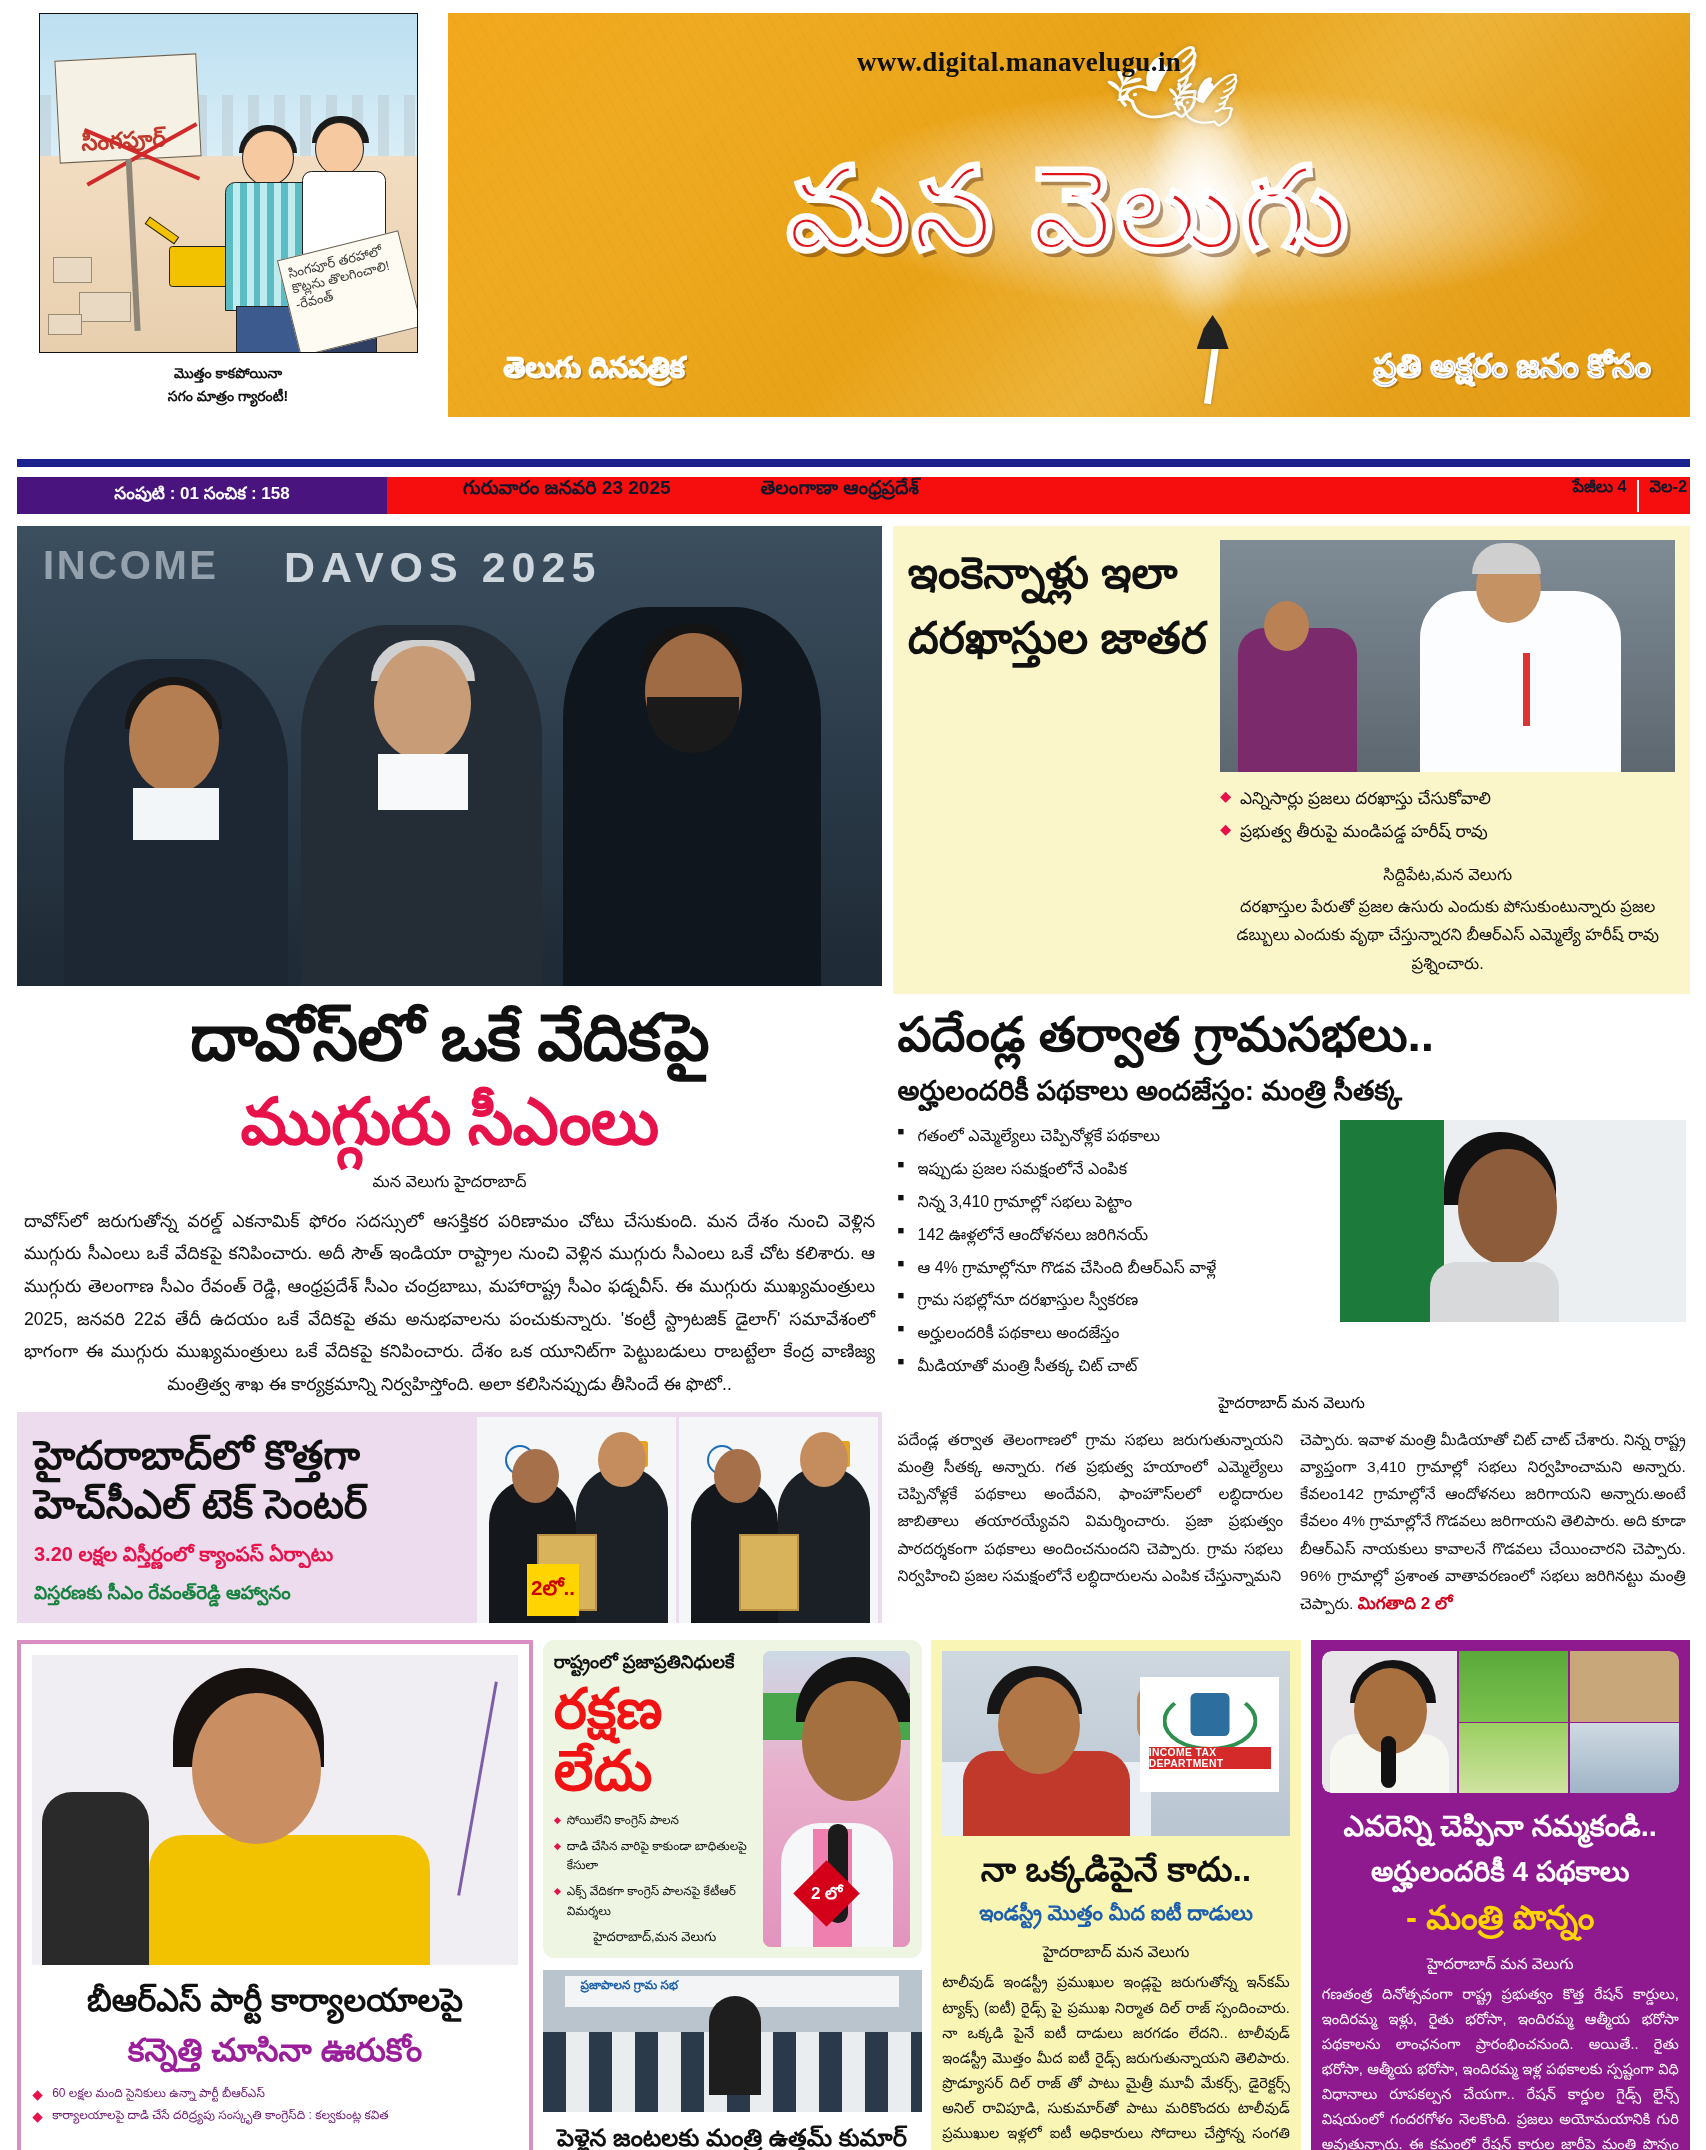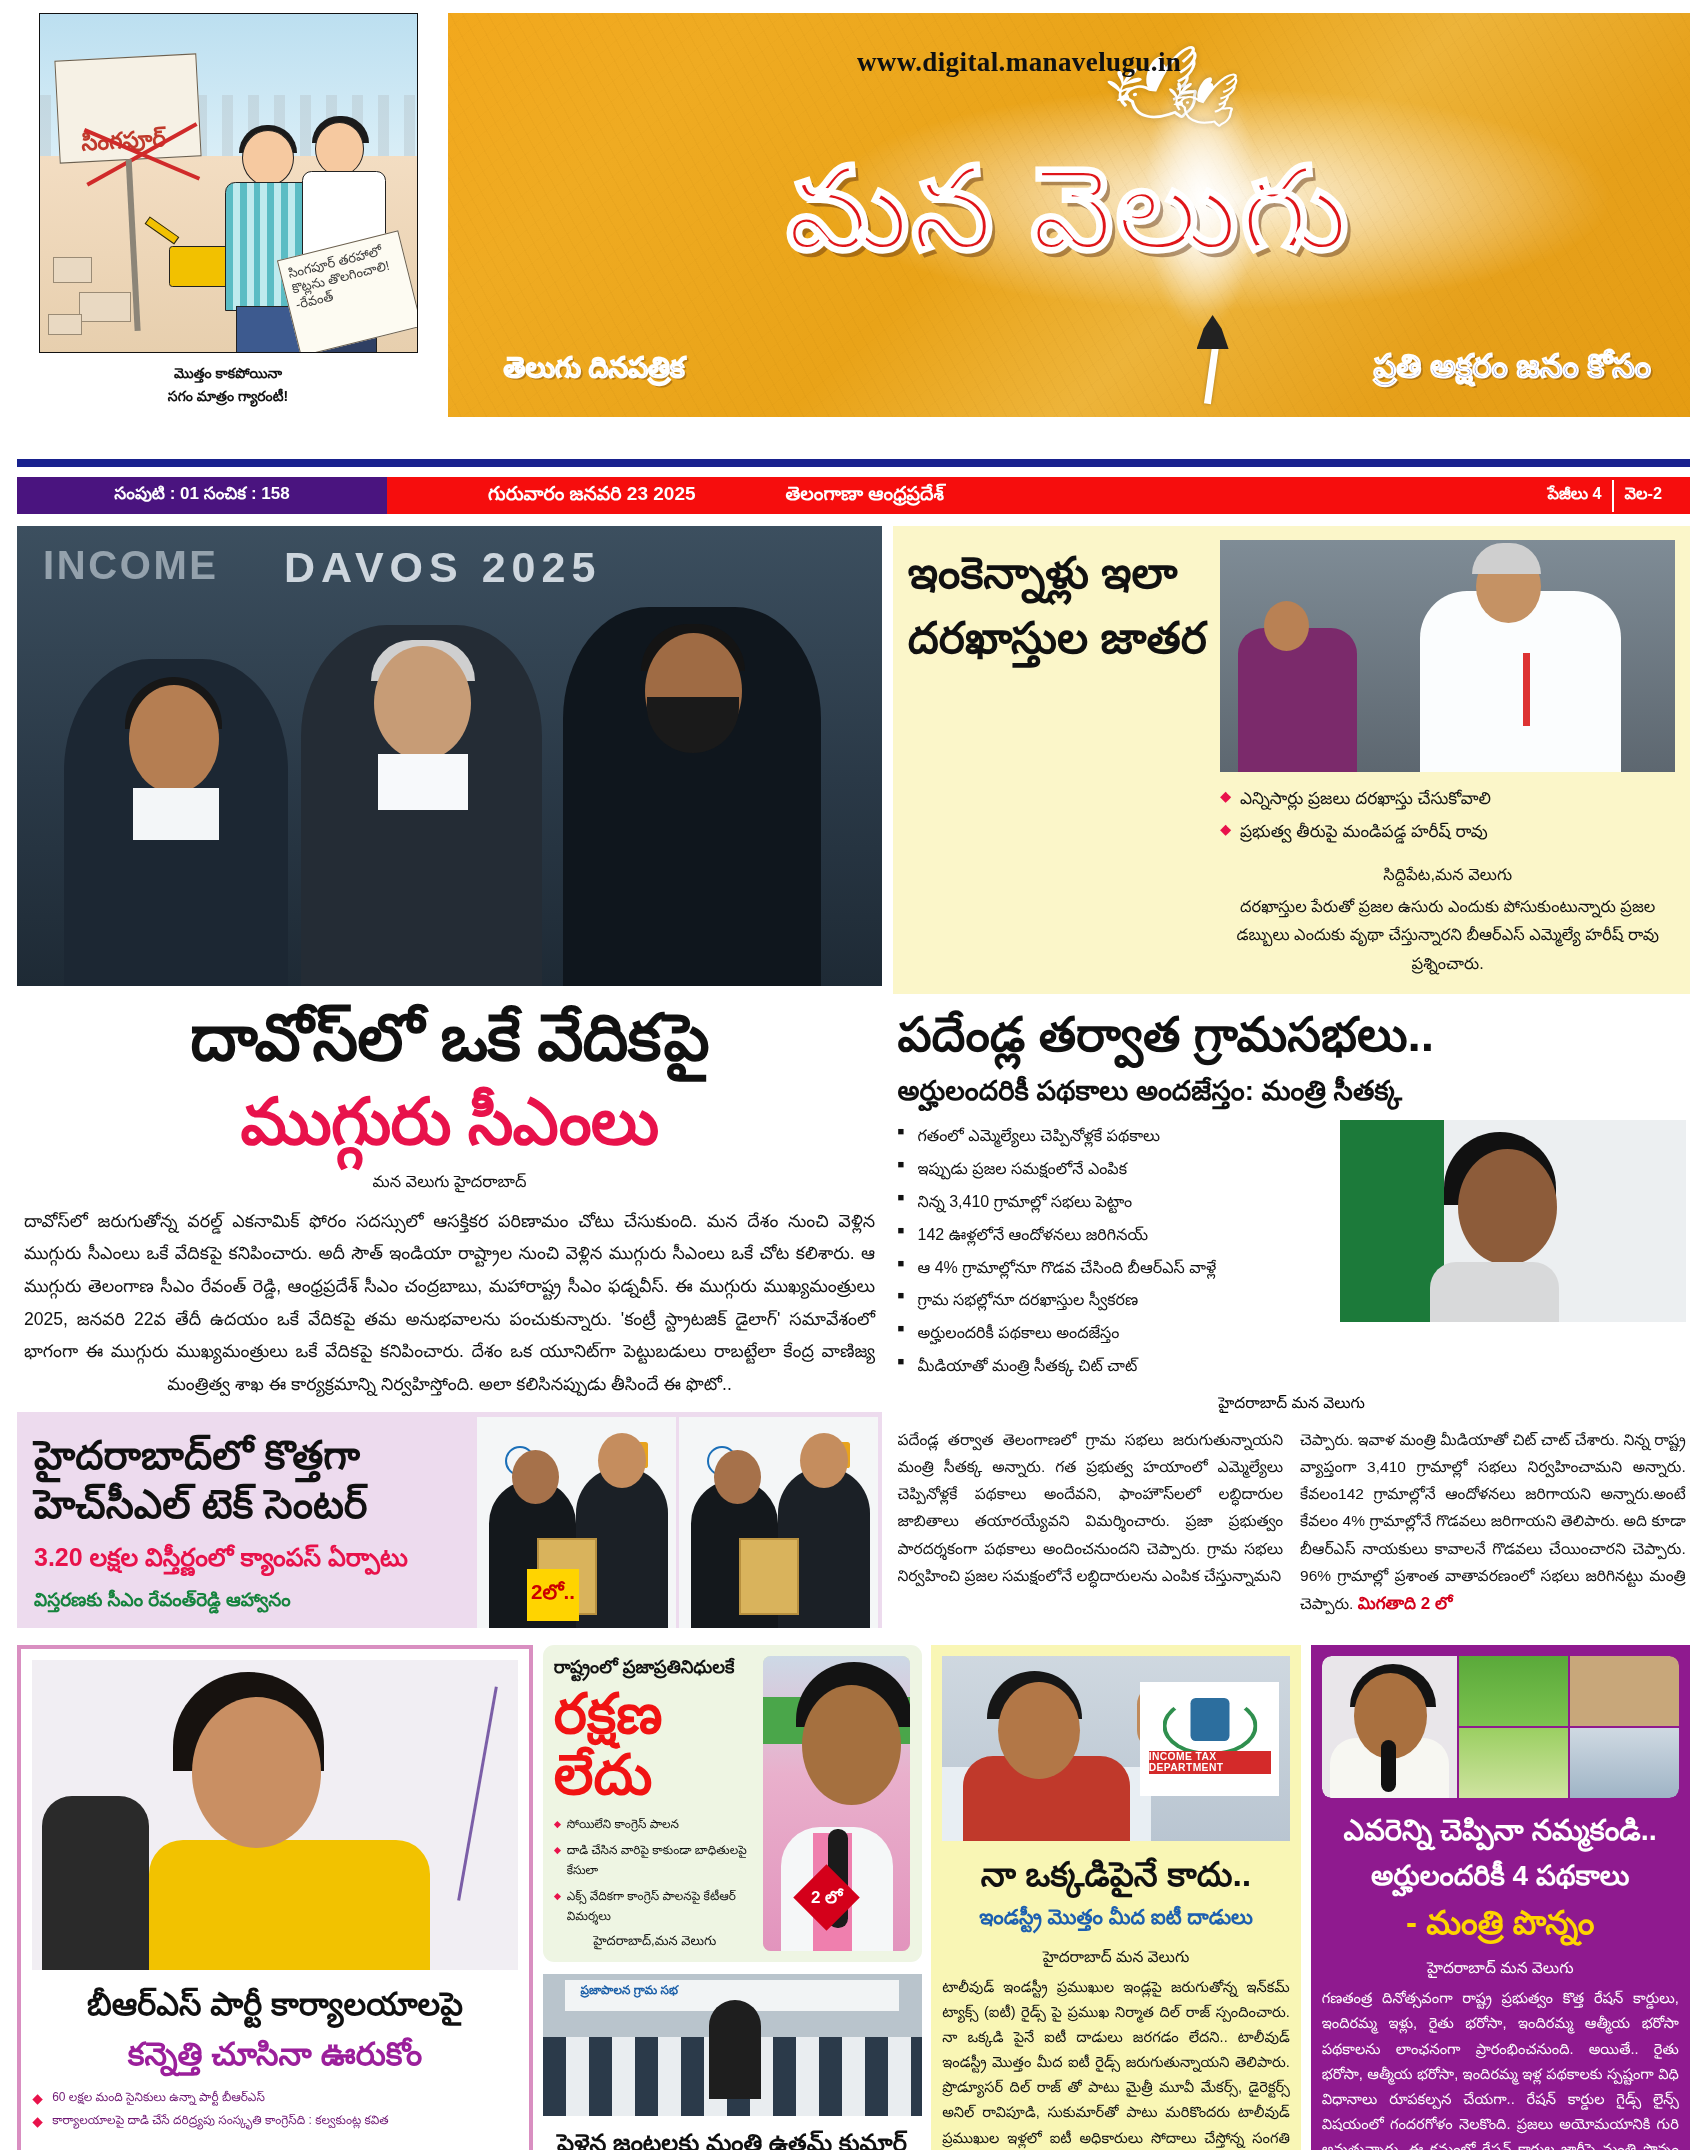--- a/index.html
+++ b/index.html
@@ -104,22 +104,22 @@
 
   .rule-blue { height: 7.7px; background:#18218e; margin: 3.4px 17px 0 17px; }
 
   
   .infobar { display:flex; margin: 10.3px 17px 0 17px; height: 37px; align-items:stretch; }
   .vol {
     width: 370px; background:#4a147f; color:#fff; display:flex; align-items:center; justify-content:center;
     font-size: 17px; font-weight: bold;
   }
   .datebar {
-    flex:1; background:#f60d0d; color:#ffffff; display:flex; align-items:center; font-size: 19px; font-weight:bold;
-    padding: 0 28px; gap: 0;
+    flex:1; background:#f60d0d; color:#0f172a; display:flex; font-size: 19px; font-weight:bold;
+    padding: 0 3px; gap: 0;
   }
   .datebar .dt { margin-left: 73px; }
   .datebar .st { margin-left: 90px; }
   .datebar .pg { margin-left: auto; padding-right:10.3px; font-size:16.3px;}
   .datebar .sep { width:2.2px; background:#fff; align-self:stretch; margin: 2.6px 0; }
   .datebar .pr { padding-left:10.3px; font-size:16.3px; }
 
   
   .main { margin: 11.2px 17px 0 17px; display:flex; gap: 11.2px; }
   .col-left { width: 865px; }
@@ -159,21 +159,21 @@
     margin-top: 10.3px; font-size: 17.6px; line-height: 1.85; text-align: justify; color:#111;
     text-align-last: center; padding: 0 6.9px;
   }
 
   
   .hcl {
     margin-top: 12px; background:#eddbee; display:flex; min-height: 211px; position:relative;
   }
   .hcl-left { width: 460px; padding: 19px 0 13px 17px; }
   .hcl-h1 { font-size: 40px; font-weight:900; color:#111; line-height:1.22; }
-  .hcl-sub1 { margin-top: 14.6px; font-size: 25px; font-weight:bold; color:#e8124b; }
+  .hcl-sub1 { margin-top: 14.6px; font-size: 20px; font-weight:bold; color:#e8124b; }
   .hcl-sub2 { margin-top: 10.3px; font-size: 18.5px; font-weight:bold; color:#15833d; }
   .hcl-right { flex:1; display:flex; gap:3.4px; align-items:stretch; padding: 4.3px 4.3px 0 0; position:relative;}
   .hcl-img { flex:1; background:#eef1f3; position:relative; overflow:hidden; }
   .hcl-img .wall { position:absolute; inset:0; background:#f4f6f7; }
   .hcl-img .logo1 { position:absolute; left:14%; top:14%; width:30px;height:30px; border-radius:50%; border:2.2px solid #1b6fb8;}
   .hcl-img .logo2 { position:absolute; right:14%; top:12%; width:34px;height:26px; background:#e8a31e; border-radius:2.6px;}
   .hcl-img .pA { position:absolute; left:6%; bottom:0; width:44%; height:70%; background:#14181c; border-radius:56px 56px 0 0;}
   .hcl-img .pA:before{content:"";position:absolute;left:26%;top:-30px;width:47px;height:54px;background:#a6714a;border-radius:50%;}
   .hcl-img .pB { position:absolute; right:4%; bottom:0; width:46%; height:76%; background:#1b2026; border-radius:56px 56px 0 0;}
   .hcl-img .pB:before{content:"";position:absolute;left:24%;top:-34px;width:48px;height:55px;background:#c58d5e;border-radius:50%;}

